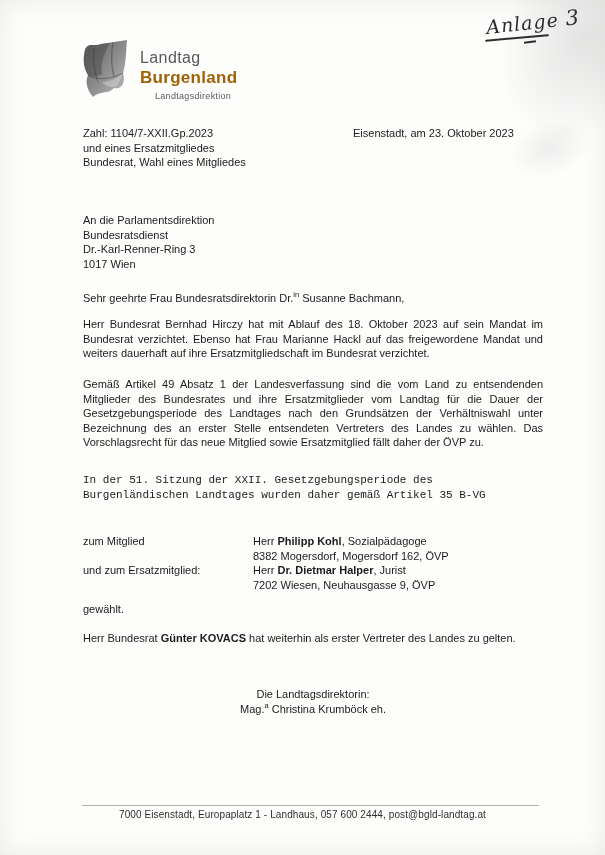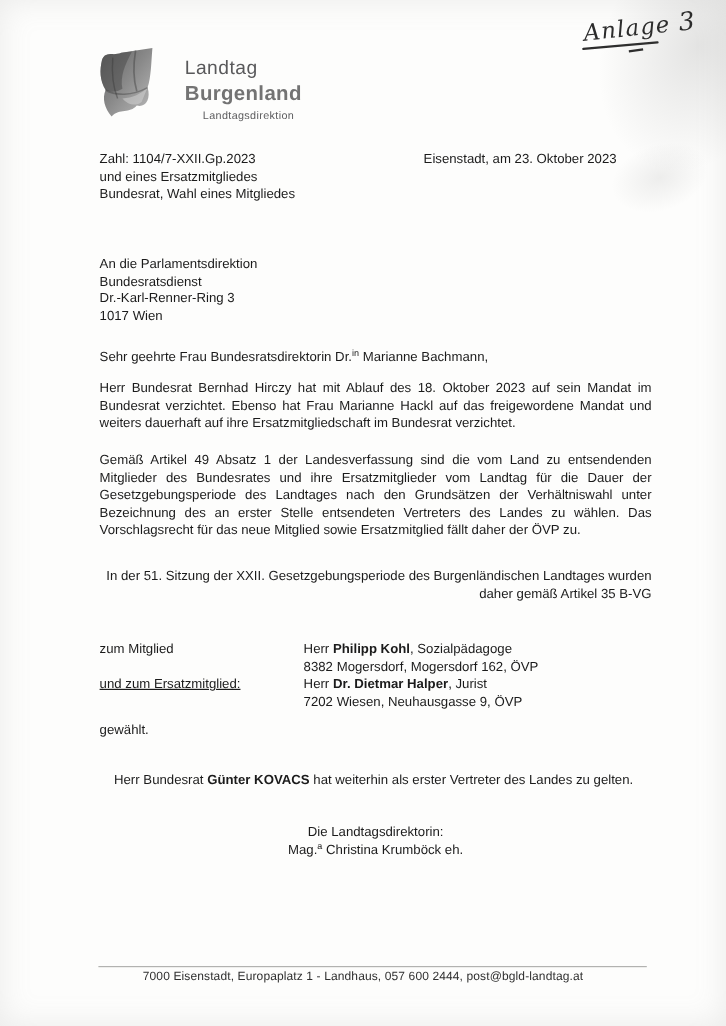--- a/index.html
+++ b/index.html
@@ -21,43 +21,43 @@
     font-family:"DejaVu Serif",serif;font-style:italic;font-size:19px;color:#2c2c2c;
     letter-spacing:1px;white-space:nowrap;}
   .annotation .num{margin-left:7px;font-size:21px;}
   .annot-underline{position:absolute;left:485px;top:37px;width:64px;height:2px;
     background:#2e2e2e;transform:rotate(-5deg);border-radius:2px;}
   .annot-dash{position:absolute;left:524px;top:41px;width:12px;height:2px;
     background:#2e2e2e;transform:rotate(-8deg);}
   
   .letterhead{position:absolute;left:80px;top:38px;display:flex;align-items:flex-start;}
   .flag{width:52px;height:62px;}
-  .logo-text{margin-left:22px;padding-top:12px;line-height:1;}
+  .logo-text{margin-left:8px;padding-top:12px;line-height:1;}
   .logo-line1{font-size:16px;color:#59595b;letter-spacing:.4px;}
-  .logo-line2{font-size:17px;font-weight:bold;color:#737373;letter-spacing:.3px;margin-top:3px;}
+  .logo-line2{font-size:17px;font-weight:bold;color:#a16207;letter-spacing:.3px;margin-top:3px;}
   .logo-sub{font-size:9px;color:#5c5c5e;margin-top:6px;letter-spacing:.3px;padding-left:15px;}
   
   .txt{font-size:11px;line-height:14.6px;}
   .ref{position:absolute;left:83px;top:126px;}
   .zahl{text-underline-offset:2px;}
   .date{position:absolute;left:353px;top:126px;}
   .recipient{position:absolute;left:83px;top:213px;}
   .salutation{position:absolute;left:83px;top:291px;}
   sup{font-size:7.5px;vertical-align:super;line-height:0;}
   .para{position:absolute;left:83px;width:460px;margin:0;text-align:justify;}
   .p1{top:317px;}
   .p2{top:377px;}
-  .p3{top:473px;text-align:right;}
+  .p3{top:473px;text-align:left;font-family:Liberation Mono, monospace;}
   .election{position:absolute;left:83px;top:534px;width:460px;}
   .el-label1{position:absolute;left:0;top:0;}
-  .el-label2{position:absolute;left:0;top:29.2px;text-decoration:underline;}
+  .el-label2{position:absolute;left:0;top:29.2px;}
   .el-values{position:absolute;left:170px;top:0;}
   b,.bold{font-weight:bold;text-align:center;}
   .gewaehlt{position:absolute;left:83px;top:602px;}
-  .kovacs{position:absolute;left:83px;top:631px;width:460px;margin:12px;}
+  .kovacs{position:absolute;left:83px;top:631px;width:460px;margin:0;}
   .signature{position:absolute;left:83px;top:687px;width:460px;text-align:center;}
   .footer-rule{position:absolute;left:82px;top:805px;width:457px;height:1px;background:#b2b2b0;}
   .footer{position:absolute;left:0;top:809px;width:605px;text-align:center;
     font-size:10px;color:#2f2f2f;letter-spacing:.1px;}
 </style>
 </head>
 <body>
 
 <div class="page">
 
@@ -101,21 +101,21 @@
   <div class="date txt">Eisenstadt, am 23. Oktober 2023</div>
 
   <div class="recipient txt">
     <div>An die Parlamentsdirektion</div>
     <div>Bundesratsdienst</div>
     <div>Dr.-Karl-Renner-Ring 3</div>
     <div>1017 Wien</div>
   </div>
 
   <div class="salutation txt">
-    <span>Sehr geehrte Frau Bundesratsdirektorin Dr.</span><sup>in</sup><span> Marianne Bachmann,</span>
+    <span>Sehr geehrte Frau Bundesratsdirektorin Dr.</span><sup>in</sup><span> Susanne Bachmann,</span>
   </div>
 
   <p class="para txt p1">Herr Bundesrat Bernhad Hirczy hat mit Ablauf des 18. Oktober 2023 auf sein Mandat im Bundesrat verzichtet. Ebenso hat Frau Marianne Hackl auf das freigewordene Mandat und weiters dauerhaft auf ihre Ersatzmitgliedschaft im Bundesrat verzichtet.</p>
   <p class="para txt p2">Gemäß Artikel 49 Absatz 1 der Landesverfassung sind die vom Land zu entsendenden Mitglieder des Bundesrates und ihre Ersatzmitglieder vom Landtag für die Dauer der Gesetzgebungsperiode des Landtages nach den Grundsätzen der Verhältniswahl unter Bezeichnung des an erster Stelle entsendeten Vertreters des Landes zu wählen. Das Vorschlagsrecht für das neue Mitglied sowie Ersatzmitglied fällt daher der ÖVP zu.</p>
   <p class="para txt p3">In der 51. Sitzung der XXII. Gesetzgebungsperiode des Burgenländischen Landtages wurden daher gemäß Artikel 35 B-VG</p>
 
   <div class="election txt">
     <div class="el-label1">zum Mitglied</div>
     <div class="el-label2">und zum Ersatzmitglied:</div>
     <div class="el-values">

